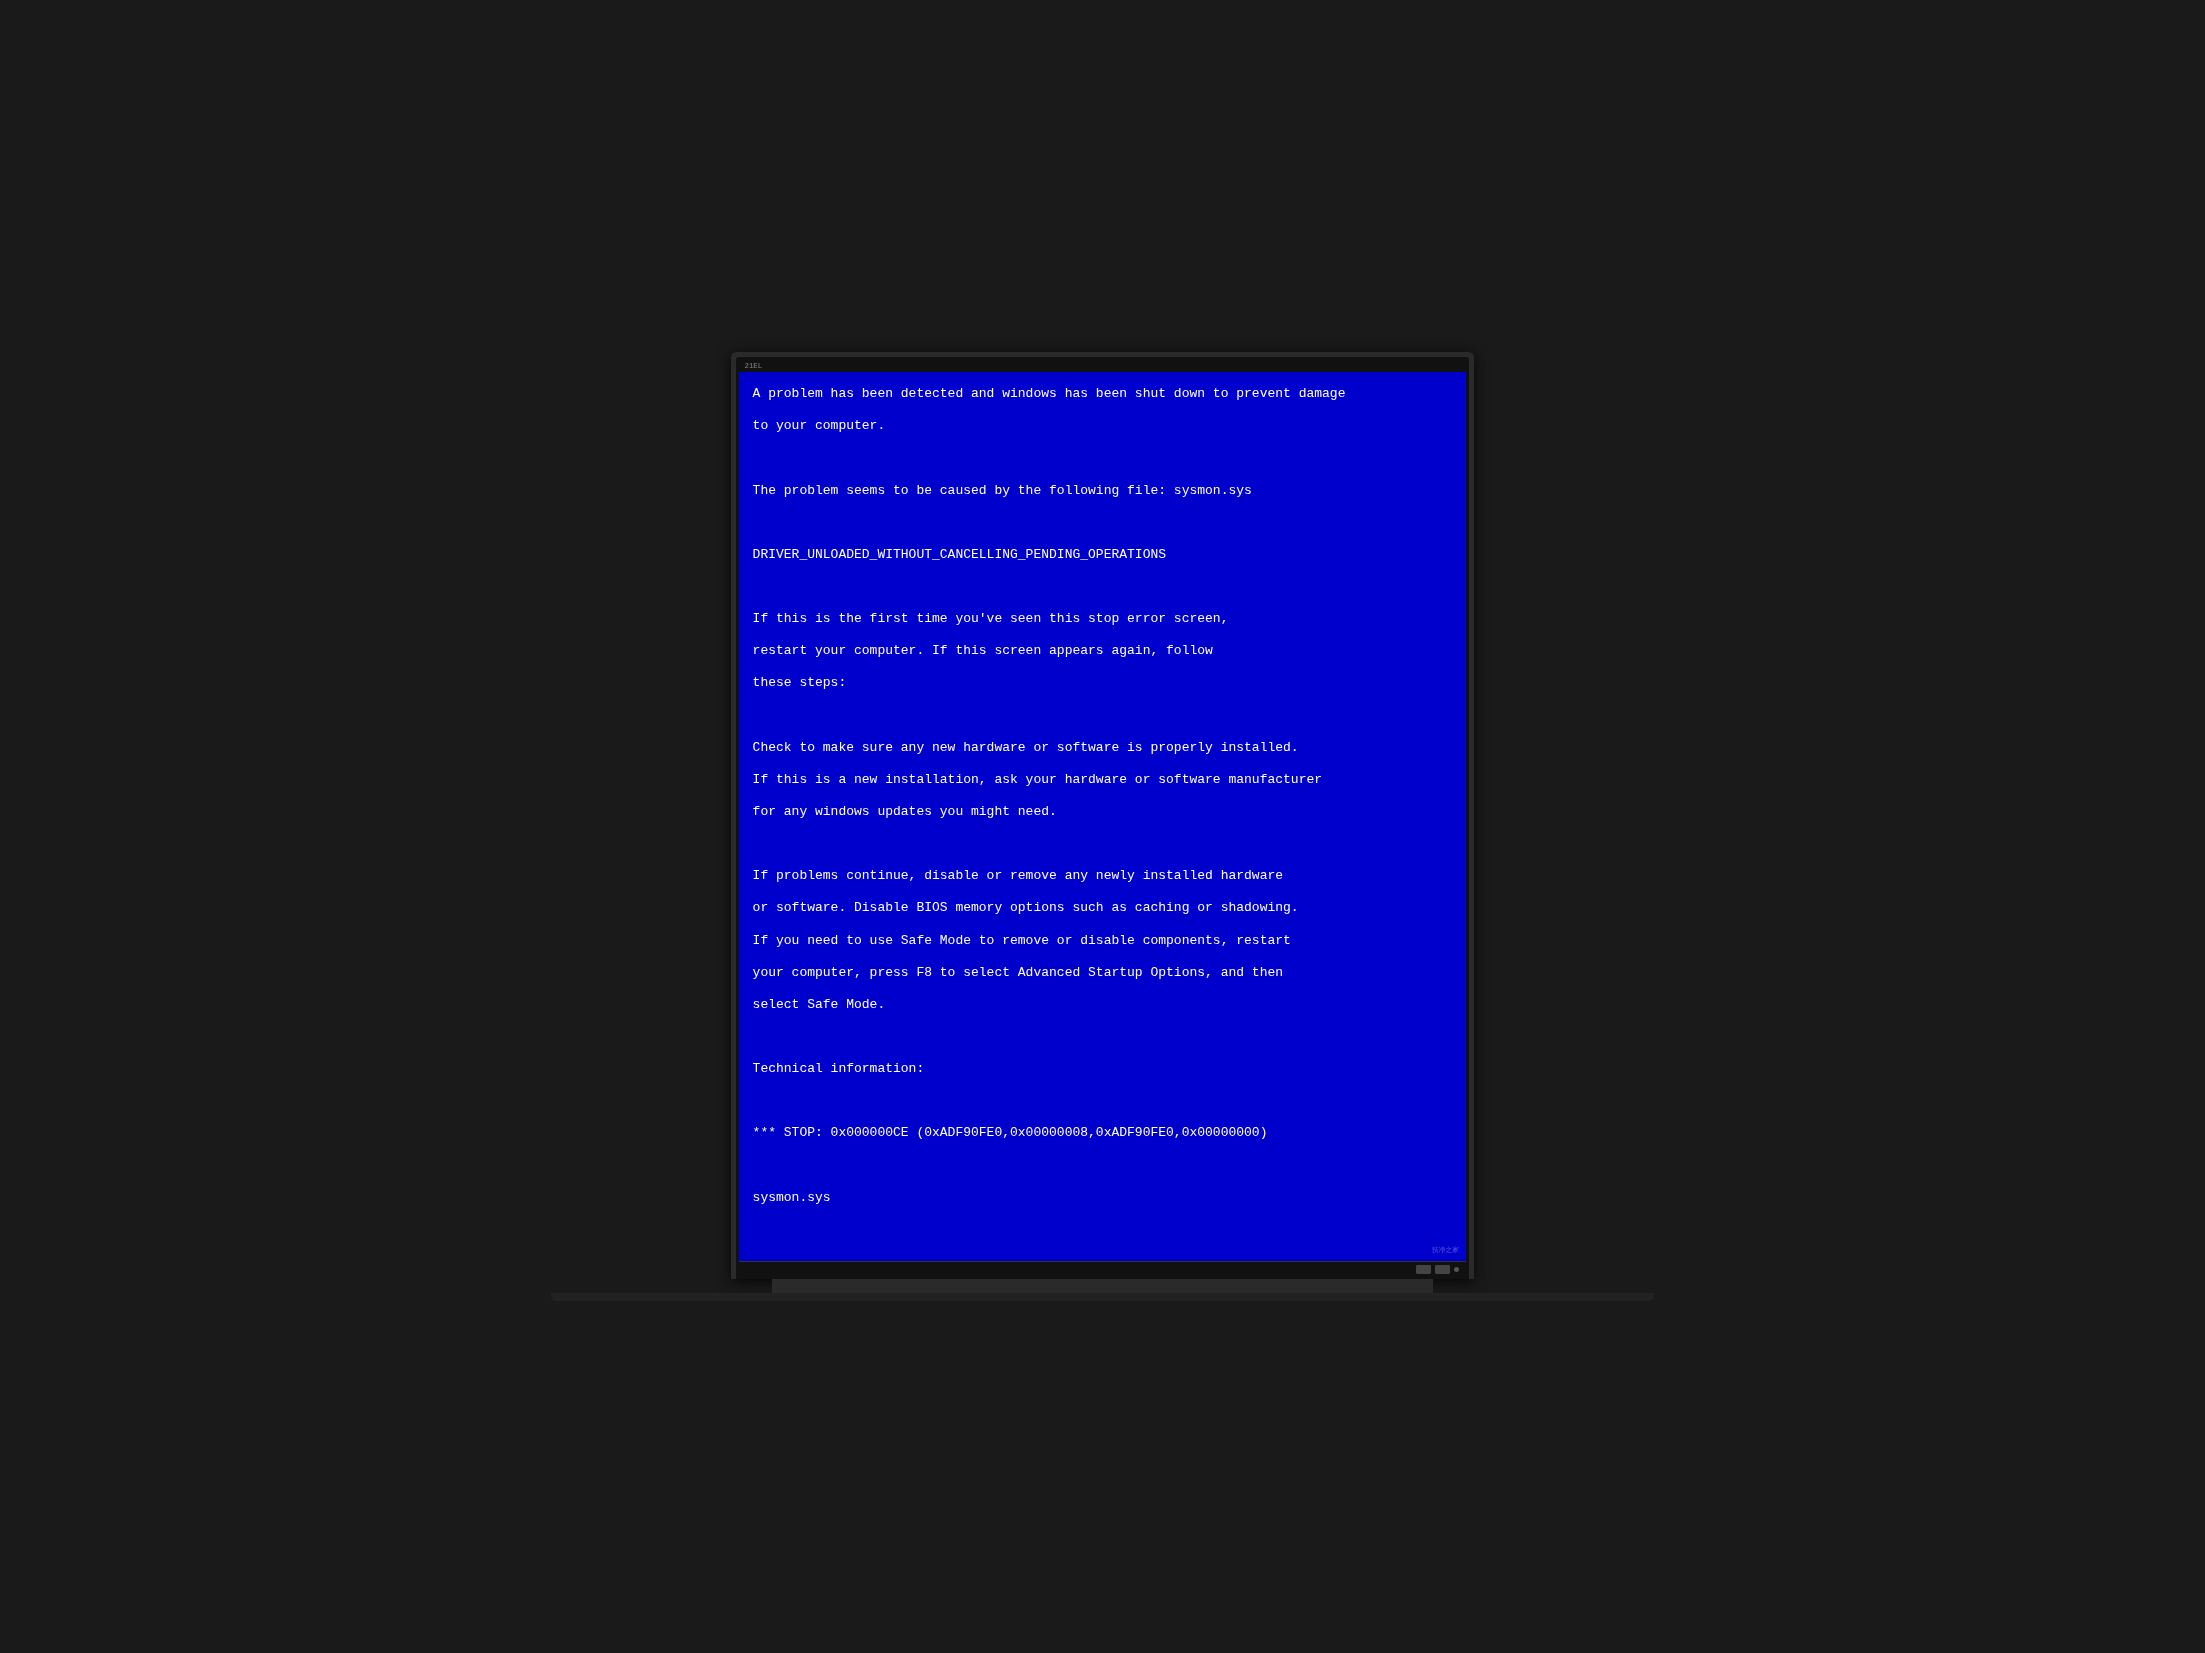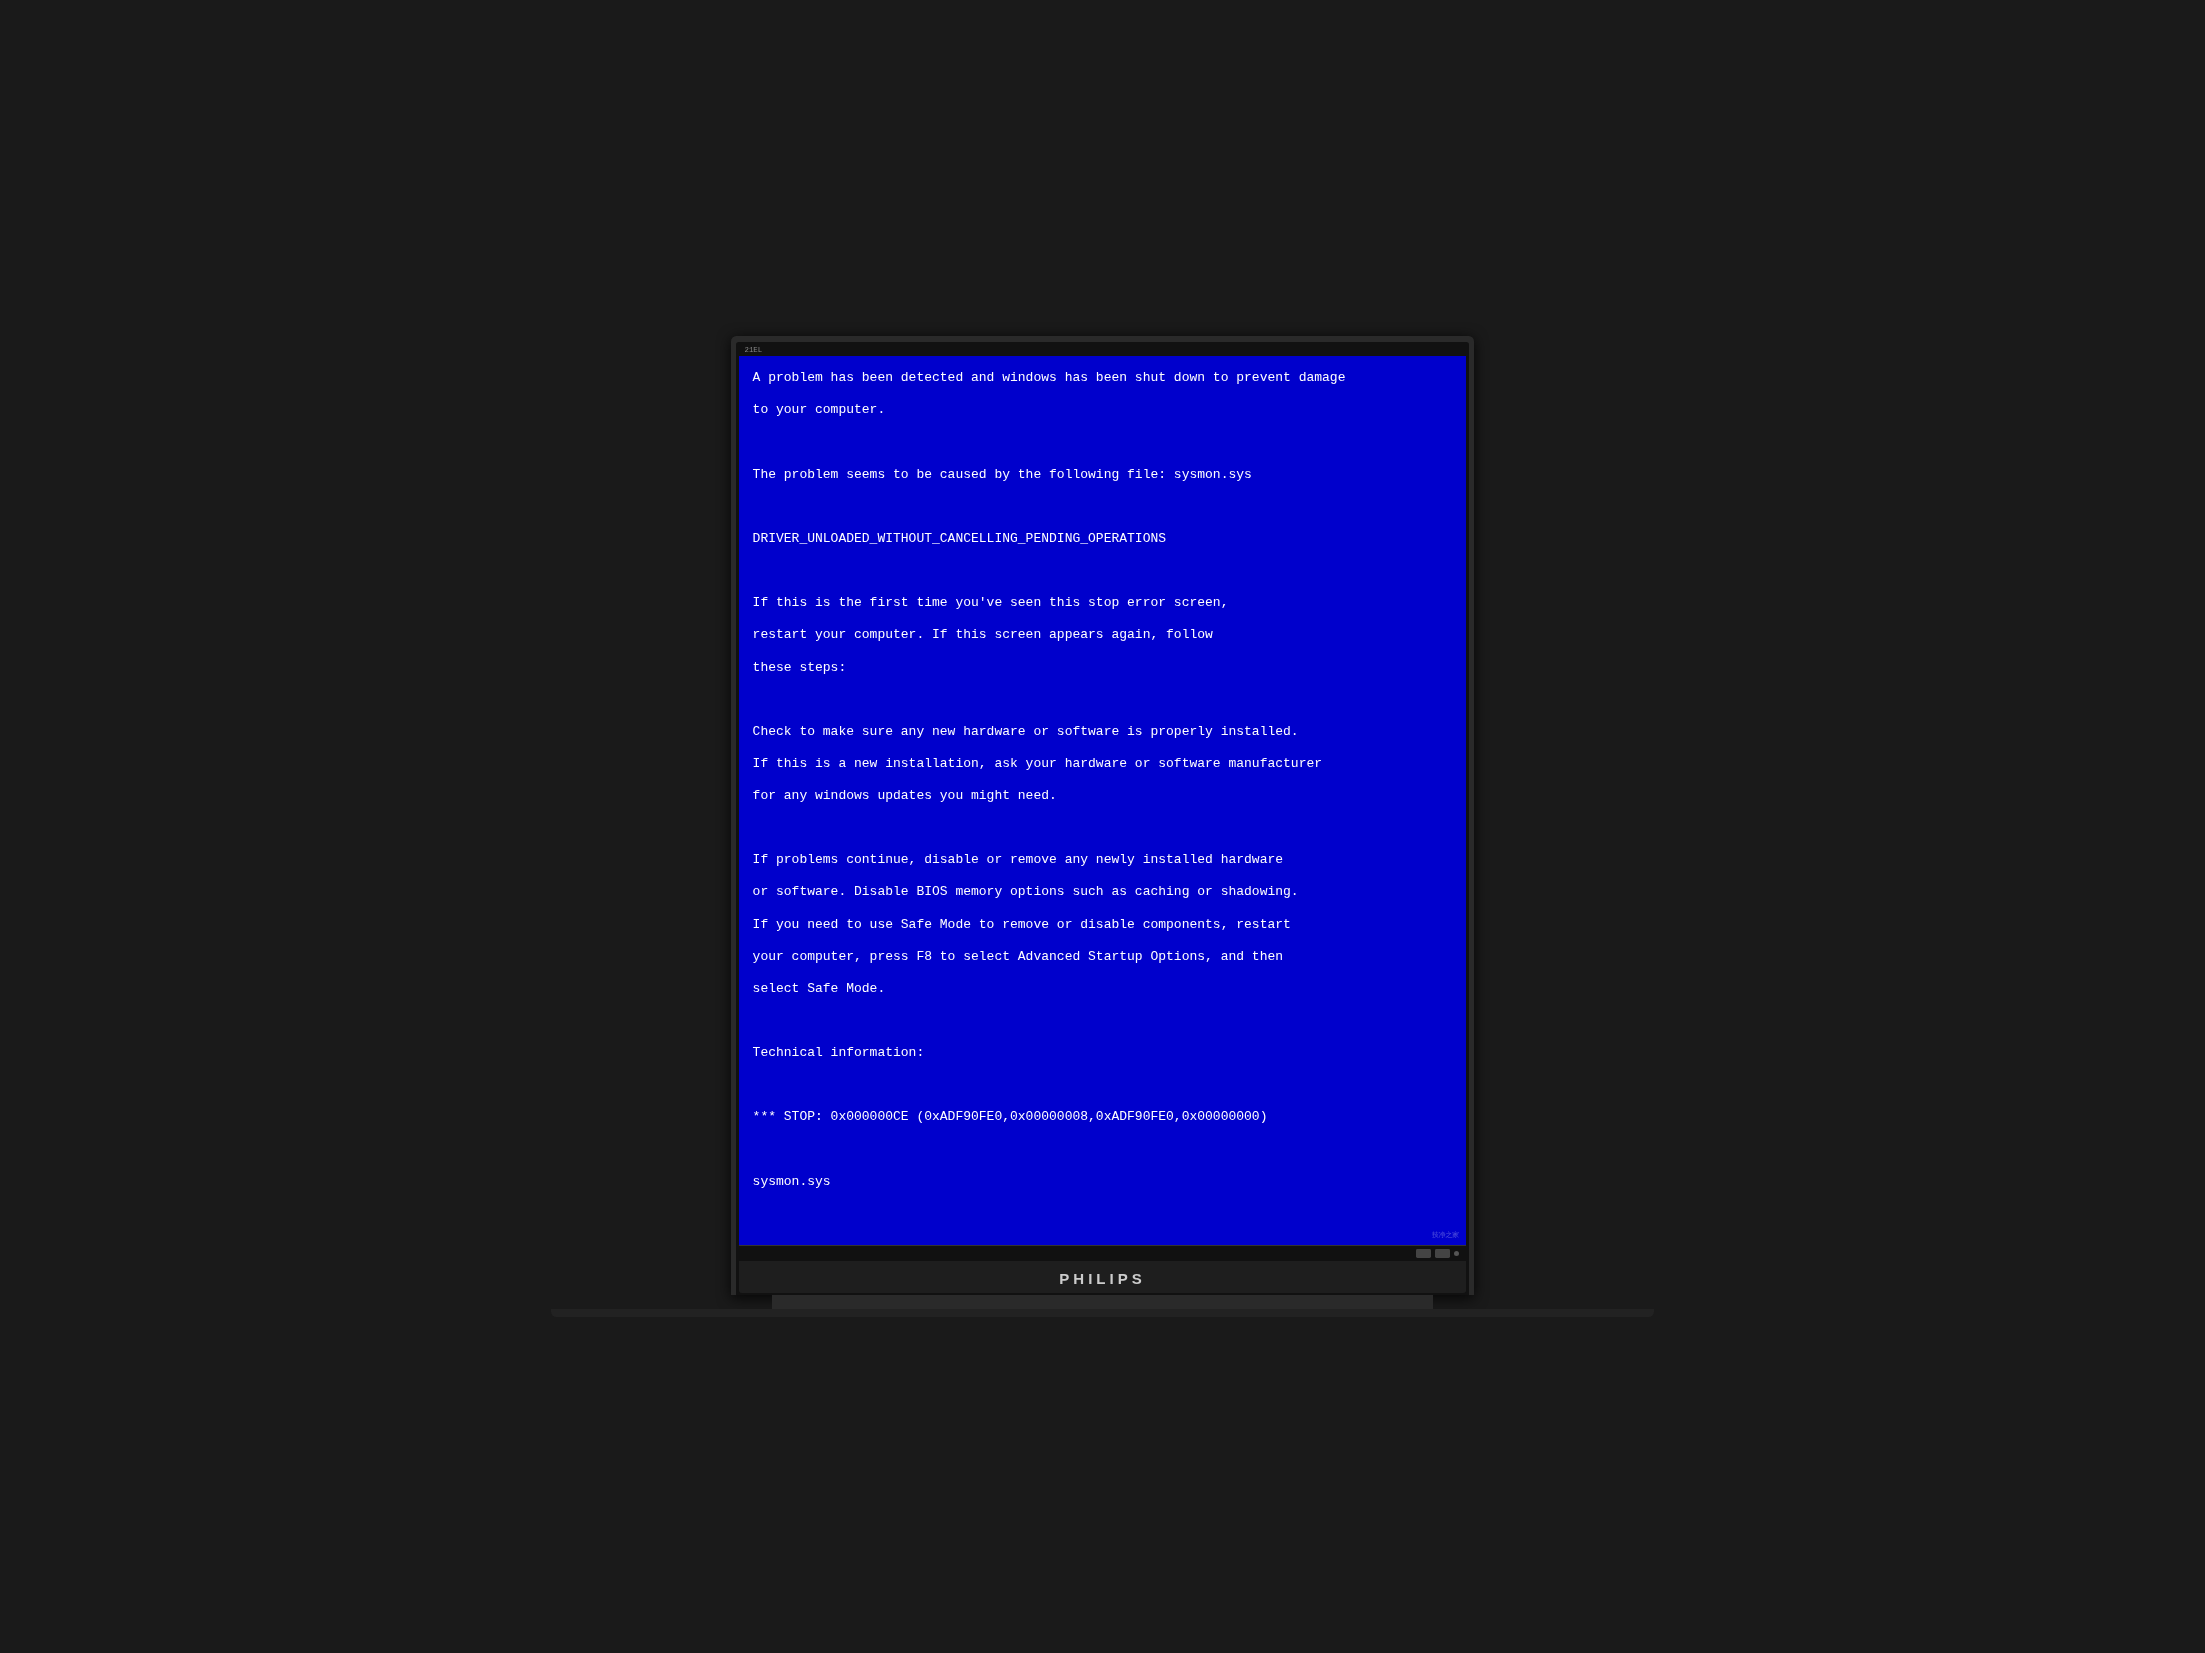--- a/index.html
+++ b/index.html
@@ -136,20 +136,17 @@
       <div>
         
       <span class="bsod-line">A problem has been detected and windows has been shut down to prevent damage</span><br><span class="bsod-line">to your computer.</span><br><span class="bsod-line blank"></span><br><span class="bsod-line">The problem seems to be caused by the following file: sysmon.sys</span><br><span class="bsod-line blank"></span><br><span class="bsod-line">DRIVER_UNLOADED_WITHOUT_CANCELLING_PENDING_OPERATIONS</span><br><span class="bsod-line blank"></span><br><span class="bsod-line">If this is the first time you've seen this stop error screen,</span><br><span class="bsod-line">restart your computer. If this screen appears again, follow</span><br><span class="bsod-line">these steps:</span><br><span class="bsod-line blank"></span><br><span class="bsod-line">Check to make sure any new hardware or software is properly installed.</span><br><span class="bsod-line">If this is a new installation, ask your hardware or software manufacturer</span><br><span class="bsod-line">for any windows updates you might need.</span><br><span class="bsod-line blank"></span><br><span class="bsod-line">If problems continue, disable or remove any newly installed hardware</span><br><span class="bsod-line">or software. Disable BIOS memory options such as caching or shadowing.</span><br><span class="bsod-line">If you need to use Safe Mode to remove or disable components, restart</span><br><span class="bsod-line">your computer, press F8 to select Advanced Startup Options, and then</span><br><span class="bsod-line">select Safe Mode.</span><br><span class="bsod-line blank"></span><br><span class="bsod-line">Technical information:</span><br><span class="bsod-line blank"></span><br><span class="bsod-line">*** STOP: 0x000000CE (0xADF90FE0,0x00000008,0xADF90FE0,0x00000000)</span><br><span class="bsod-line blank"></span><br><span class="bsod-line">sysmon.sys</span><br></div>
       <div class="watermark">技净之家</div>
     </div>
     <div class="bottom-bar">
       <div class="bottom-btn"></div>
       <div class="bottom-btn"></div>
       <div class="bottom-dot"></div>
     </div>
-    <div class="monitor-label-bar">
-      <span class="monitor-label">PHILIPS</span>
-    </div>
   </div>
 </div>
 <div class="monitor-stand-top"></div>
 <div class="monitor-stand-bottom"></div>
 
 
 </body></html>

